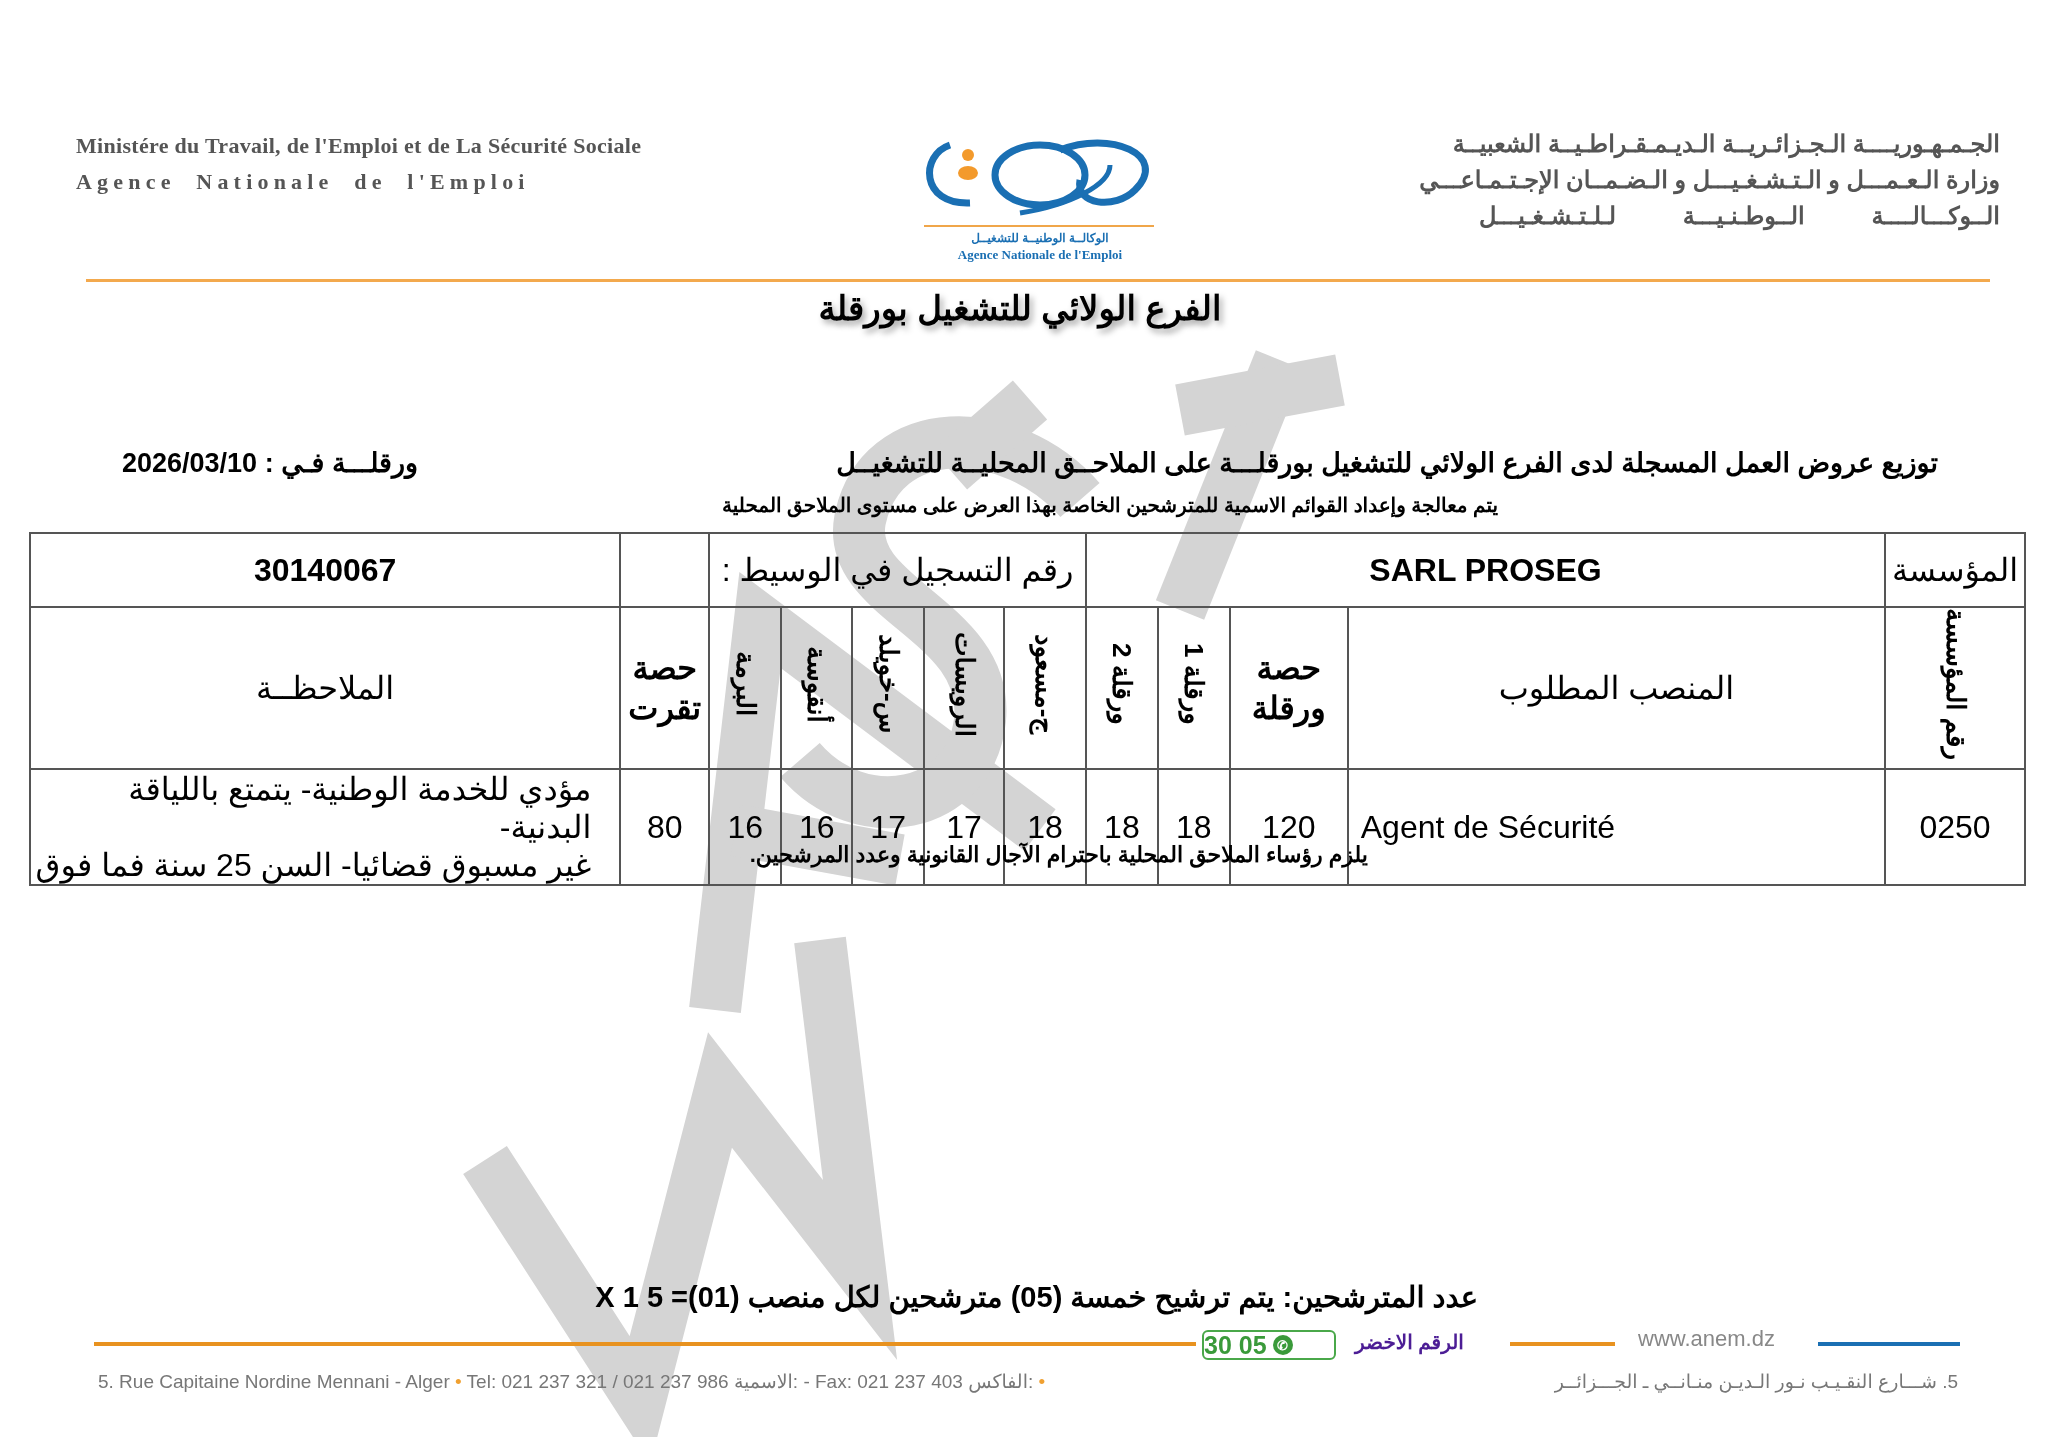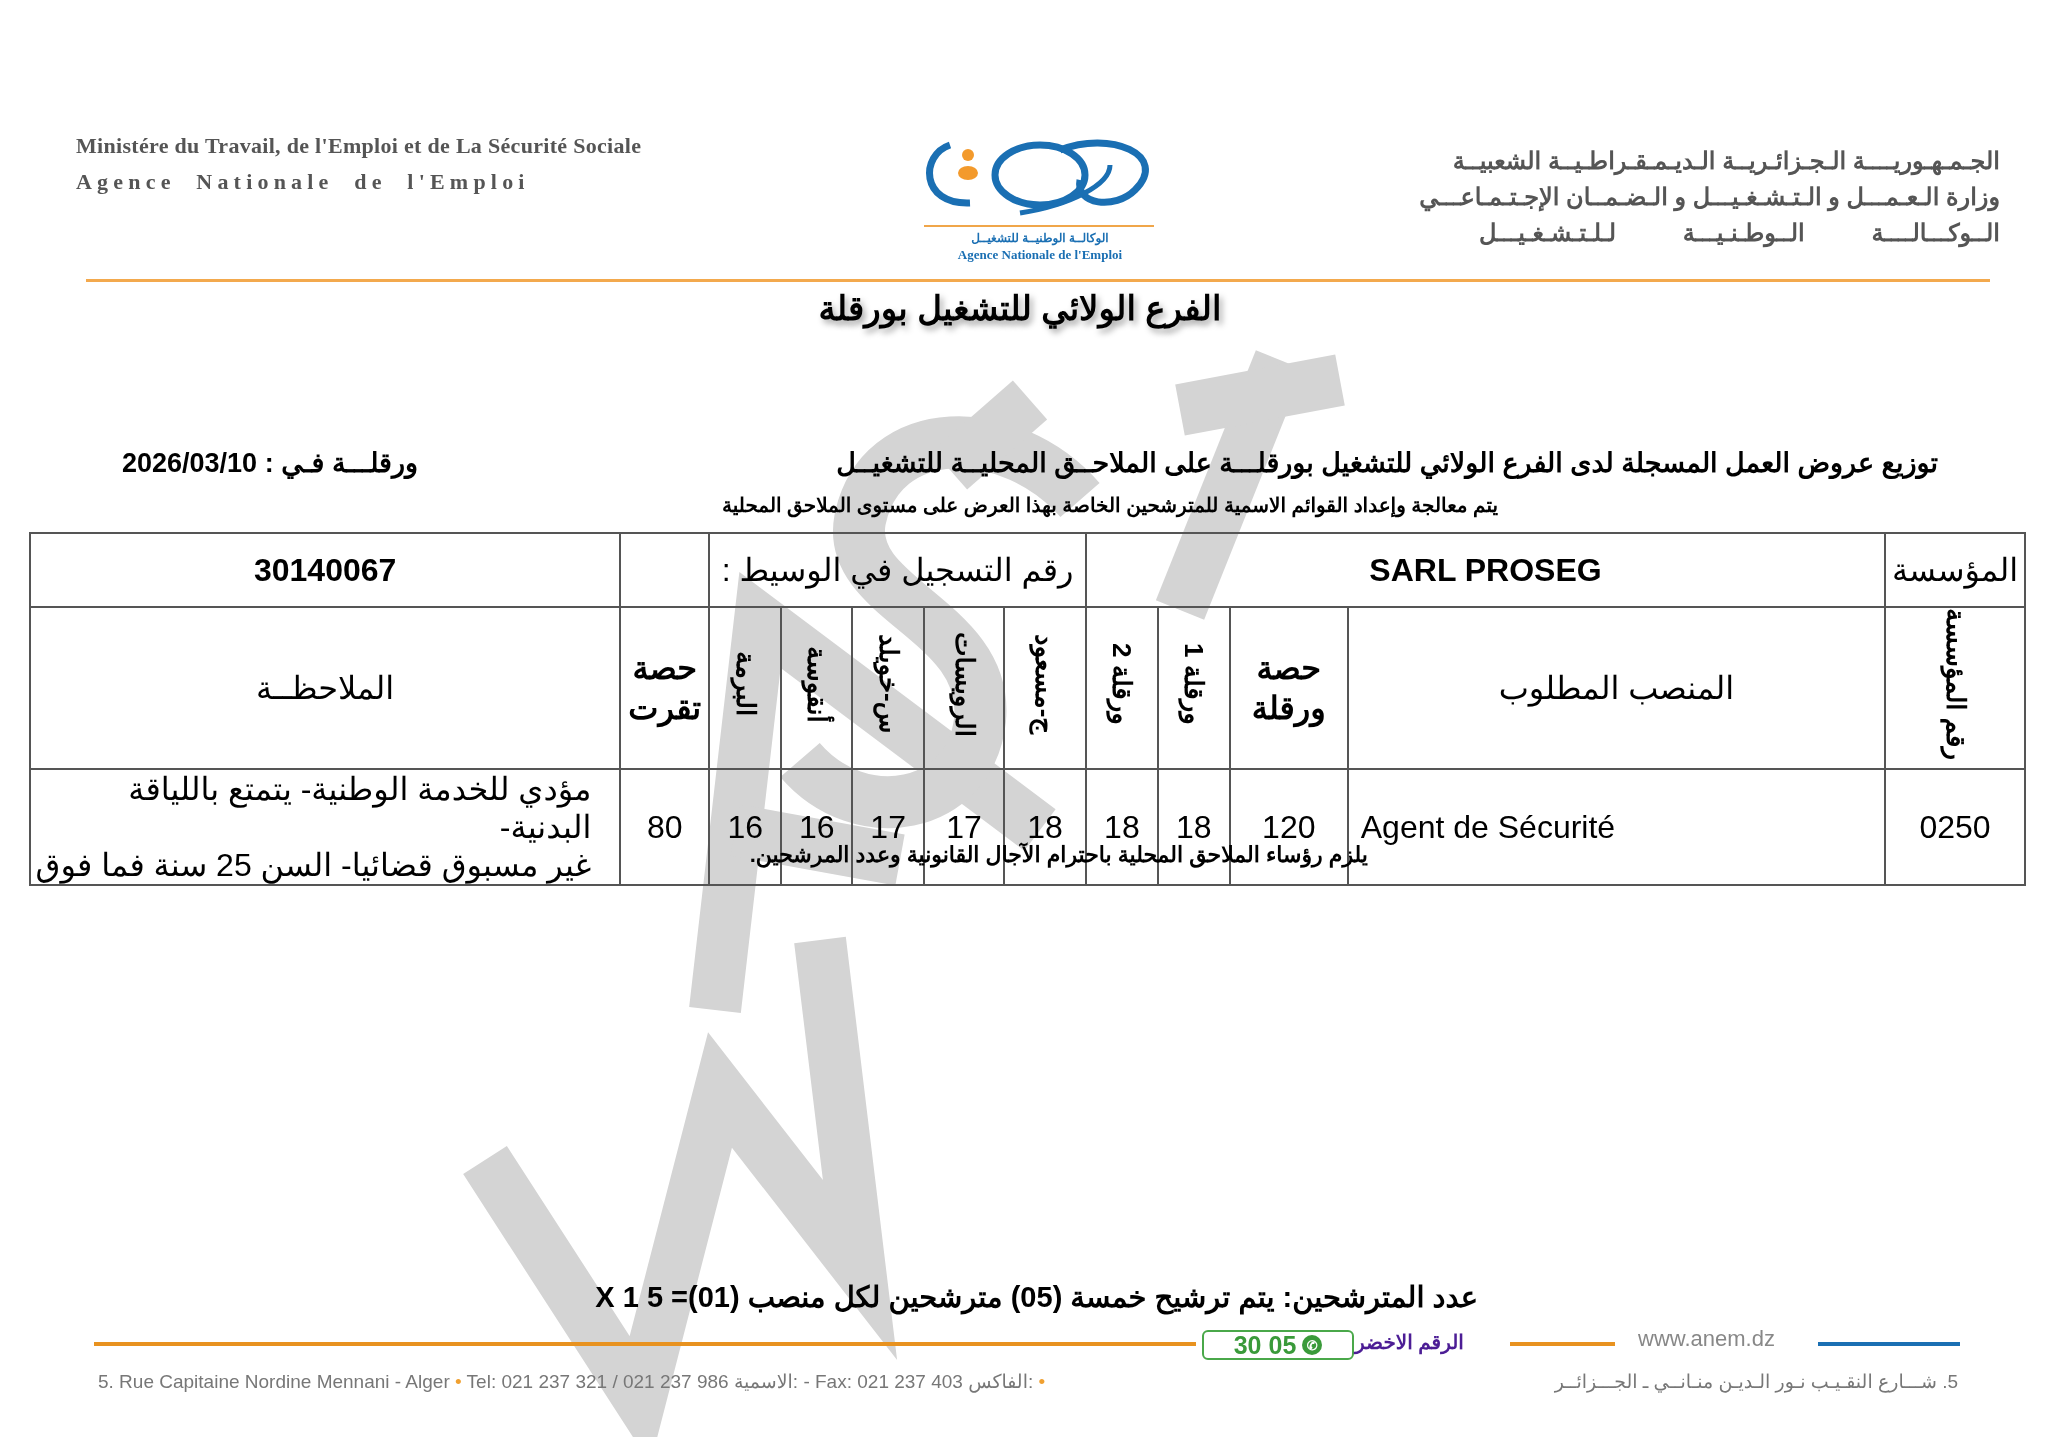--- a/index.html
+++ b/index.html
@@ -11,21 +11,21 @@
   
   .fr-header { left: 76px; top: 128px; width: 780px; font-family: "Liberation Serif", serif; color: #555; font-weight: bold; }
   .fr-header div { font-size: 22px; line-height: 36px; white-space: nowrap; }
   .fr-header .l1 { letter-spacing: 2.2px; }
   .fr-header .l2 { letter-spacing: 0.3px; }
   .fr-header .l3 { letter-spacing: 5.2px; word-spacing: 10px; }
 
   
   .ar-header { right: 48px; top: 126px; width: 820px; direction: rtl; text-align: right; color: #555; font-weight: bold; }
   .ar-header div { font-size: 24px; line-height: 36px; white-space: nowrap; }
-  .ar-header .l1 { letter-spacing: 1px; margin-top: 17px; }
+  .ar-header .l1 { letter-spacing: 1px; }
   .ar-header .l3 { word-spacing: 60px; }
 
   
   .logo { left: 910px; top: 125px; width: 260px; height: 140px; }
   .logo-line { position: absolute; left: 14px; top: 100px; width: 230px; height: 2px; background: #f0a64a; }
   .logo-ar { position: absolute; left: 0; top: 106px; width: 260px; text-align: center; font-size: 12px; color: #1a6fb3; font-weight: bold; direction: rtl; }
   .logo-fr { position: absolute; left: 0; top: 122px; width: 260px; text-align: center; font-size: 13px; color: #1a6fb3; font-weight: bold; font-family: "Liberation Serif", serif; }
 
   .header-rule { left: 86px; top: 279px; width: 1904px; height: 3px; background: #f3a94d; }
 
@@ -52,21 +52,21 @@
   .job { text-align: left !important; direction: ltr; padding-left: 12px; font-size: 32px; }
 
   .oblige { right: 680px; top: 842px; direction: rtl; font-size: 22px; font-weight: bold; white-space: nowrap; }
 
   .candidates { right: 570px; top: 1280px; direction: rtl; font-size: 29px; font-weight: bold; white-space: nowrap; }
 
   
   .f-line-left { left: 94px; top: 1342px; width: 1100px; height: 4px; background: #e8921f; }
   .f-line-mid { left: 1510px; top: 1342px; width: 105px; height: 4px; background: #e8921f; }
   .f-line-blue { left: 1818px; top: 1342px; width: 142px; height: 4px; background: #1a6fb3; }
-  .green-badge { left: 1202px; top: 1330px; width: 152px; height: 30px; border: 2px solid #4aa84a; border-radius: 6px; color: #3a9a3a; font-weight: bold; font-size: 25px; display: flex; align-items: center; justify-content: center; gap: 6px; }
+  .green-badge { left: 1202px; top: 1330px; width: 134px; height: 30px; border: 2px solid #4aa84a; border-radius: 6px; color: #3a9a3a; font-weight: bold; font-size: 25px; display: flex; align-items: center; gap: 6px; }
   .phone-dot { width: 20px; height: 20px; border-radius: 50%; background: #3a9a3a; color: #fff; font-size: 13px; display: flex; align-items: center; justify-content: center; }
   .green-label { left: 1355px; top: 1330px; color: #4c1d95; font-size: 20px; font-weight: bold; direction: rtl; }
   .site { left: 1638px; top: 1326px; color: #888; font-size: 22px; }
   .addr { left: 98px; top: 1370px; width: 1860px; font-size: 19px; color: #777; white-space: nowrap; display: flex; justify-content: space-between; }
   .addr .dot { color: #f0a030; }
 </style>
 </head>
 <body>
 
 <svg class="abs watermark" viewBox="0 0 2048 1437">

